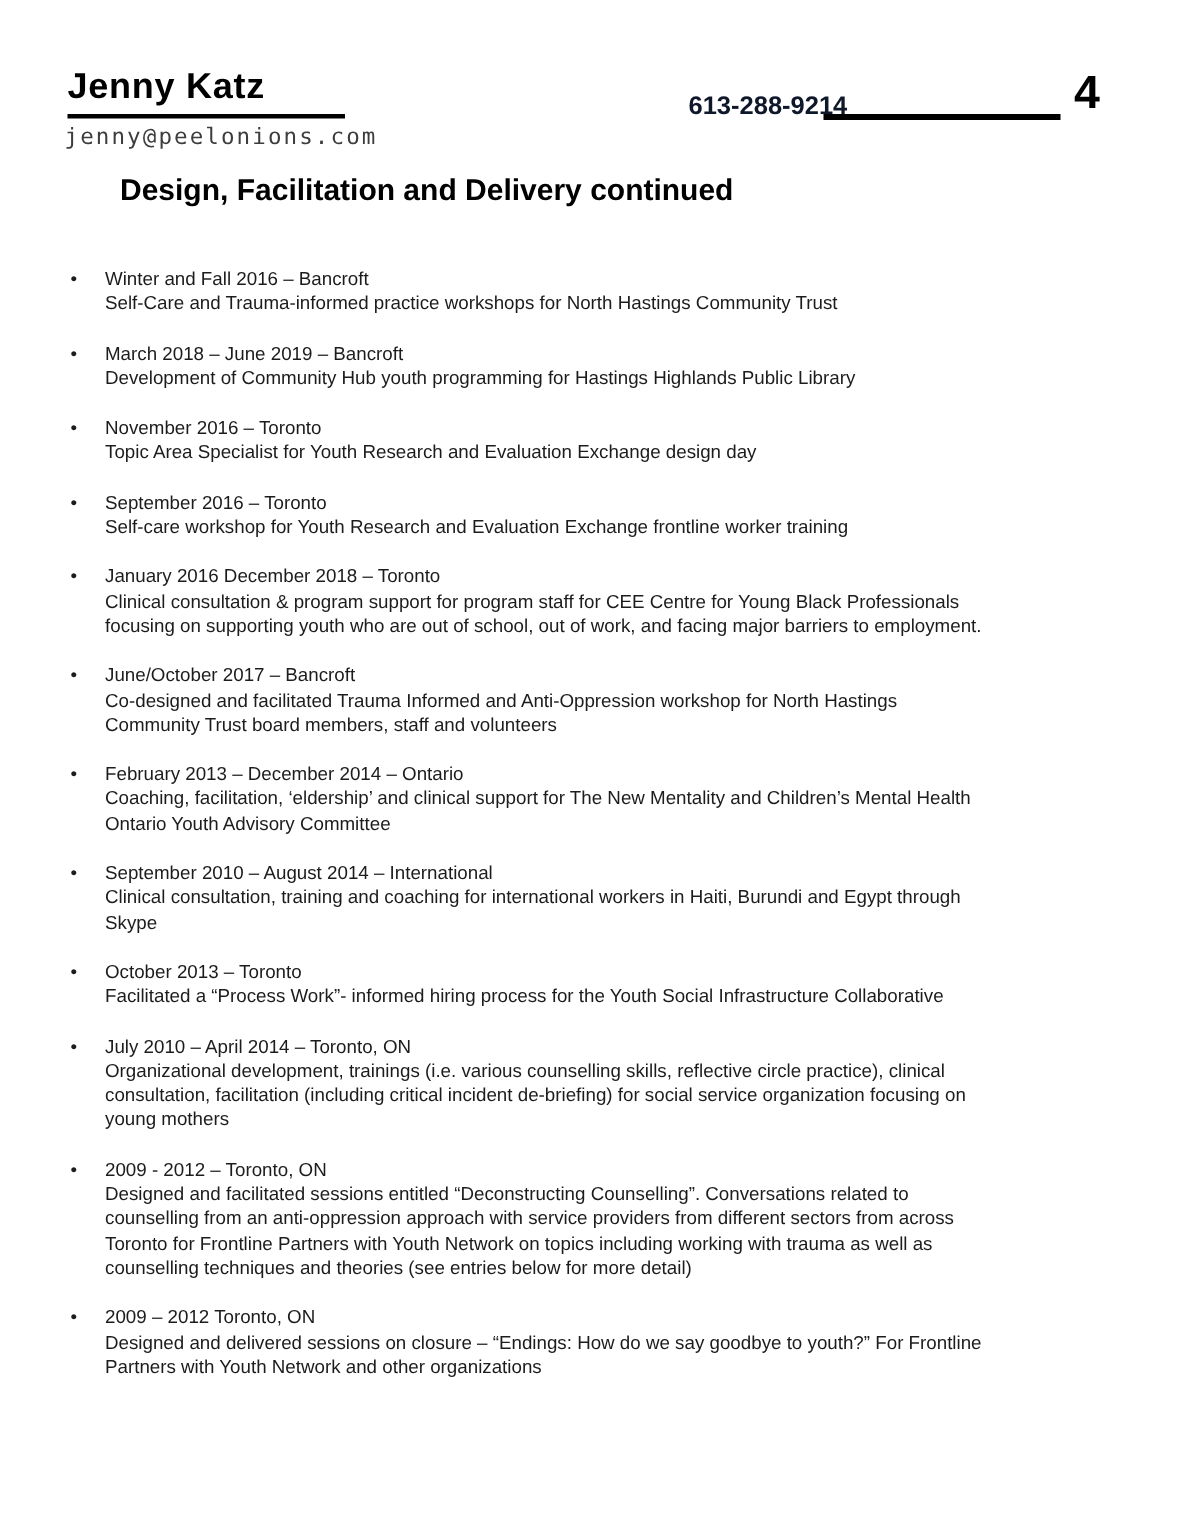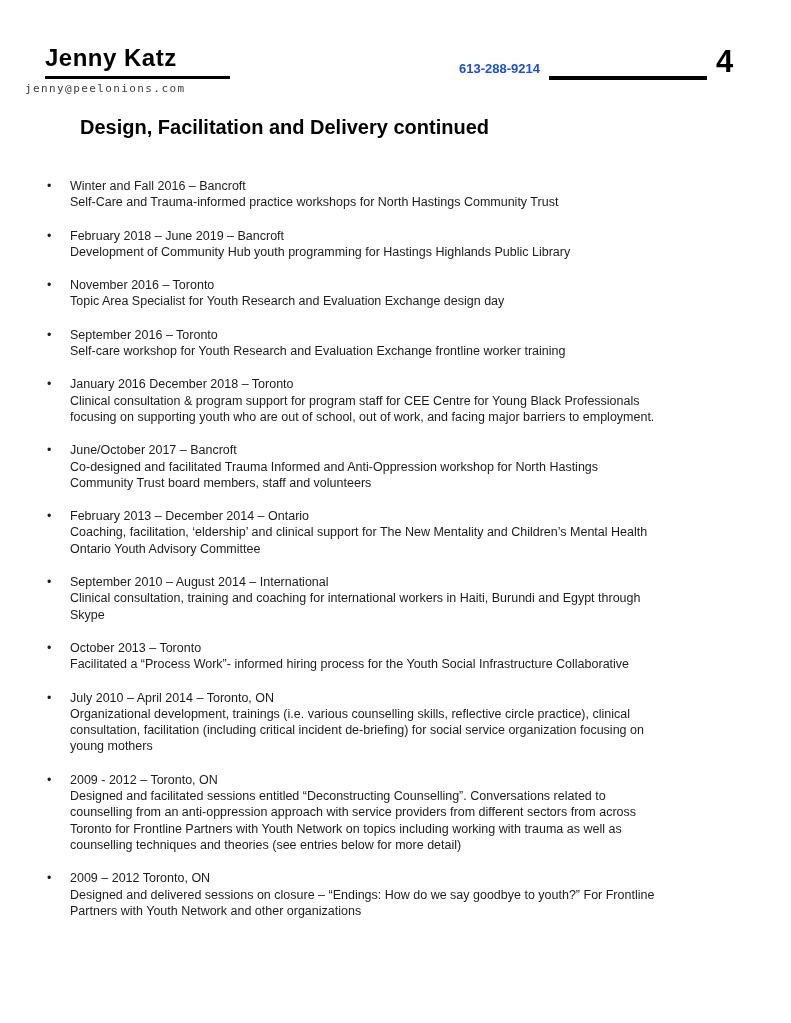--- a/index.html
+++ b/index.html
@@ -31,35 +31,35 @@
   .name-underline {
     position: absolute;
     left: 45px;
     top: 76px;
     width: 185px;
     height: 3px;
     background: #000;
   }
   .header-email {
     position: absolute;
-    left: 25px;
+    left: 43px;
     top: 82px;
     font-family: "DejaVu Sans Mono", monospace;
-    font-size: 11px;
+    font-size: 15px;
     letter-spacing: 1.4px;
     color: #3d3d3d;
     white-space: nowrap;
   }
   .header-phone {
     position: absolute;
     left: 459px;
     top: 61px;
-    font-size: 13px;
-    font-weight: bold;
-    color: #1d4ed8;
+    font-size: 17px;
+    font-weight: bold;
+    color: #0f172a;
     white-space: nowrap;
   }
   .phone-underline {
     position: absolute;
     left: 549px;
     top: 76px;
     width: 158px;
     height: 3.5px;
     background: #000;
   }
@@ -133,21 +133,21 @@
   <div class="section-title">Design, Facilitation and Delivery continued</div>
 
   <ul class="entries">
       <li class="entry">
     <span class="bullet">•</span>
     <span class="entry-text">Winter and Fall 2016 – Bancroft
 Self-Care and Trauma-informed practice workshops for North Hastings Community Trust</span>
   </li>
       <li class="entry">
     <span class="bullet">•</span>
-    <span class="entry-text">February 2018 – June 2019 – Bancroft
+    <span class="entry-text">March 2018 – June 2019 – Bancroft
 Development of Community Hub youth programming for Hastings Highlands Public Library</span>
   </li>
       <li class="entry">
     <span class="bullet">•</span>
     <span class="entry-text">November 2016 – Toronto
 Topic Area Specialist for Youth Research and Evaluation Exchange design day</span>
   </li>
       <li class="entry">
     <span class="bullet">•</span>
     <span class="entry-text">September 2016 – Toronto

